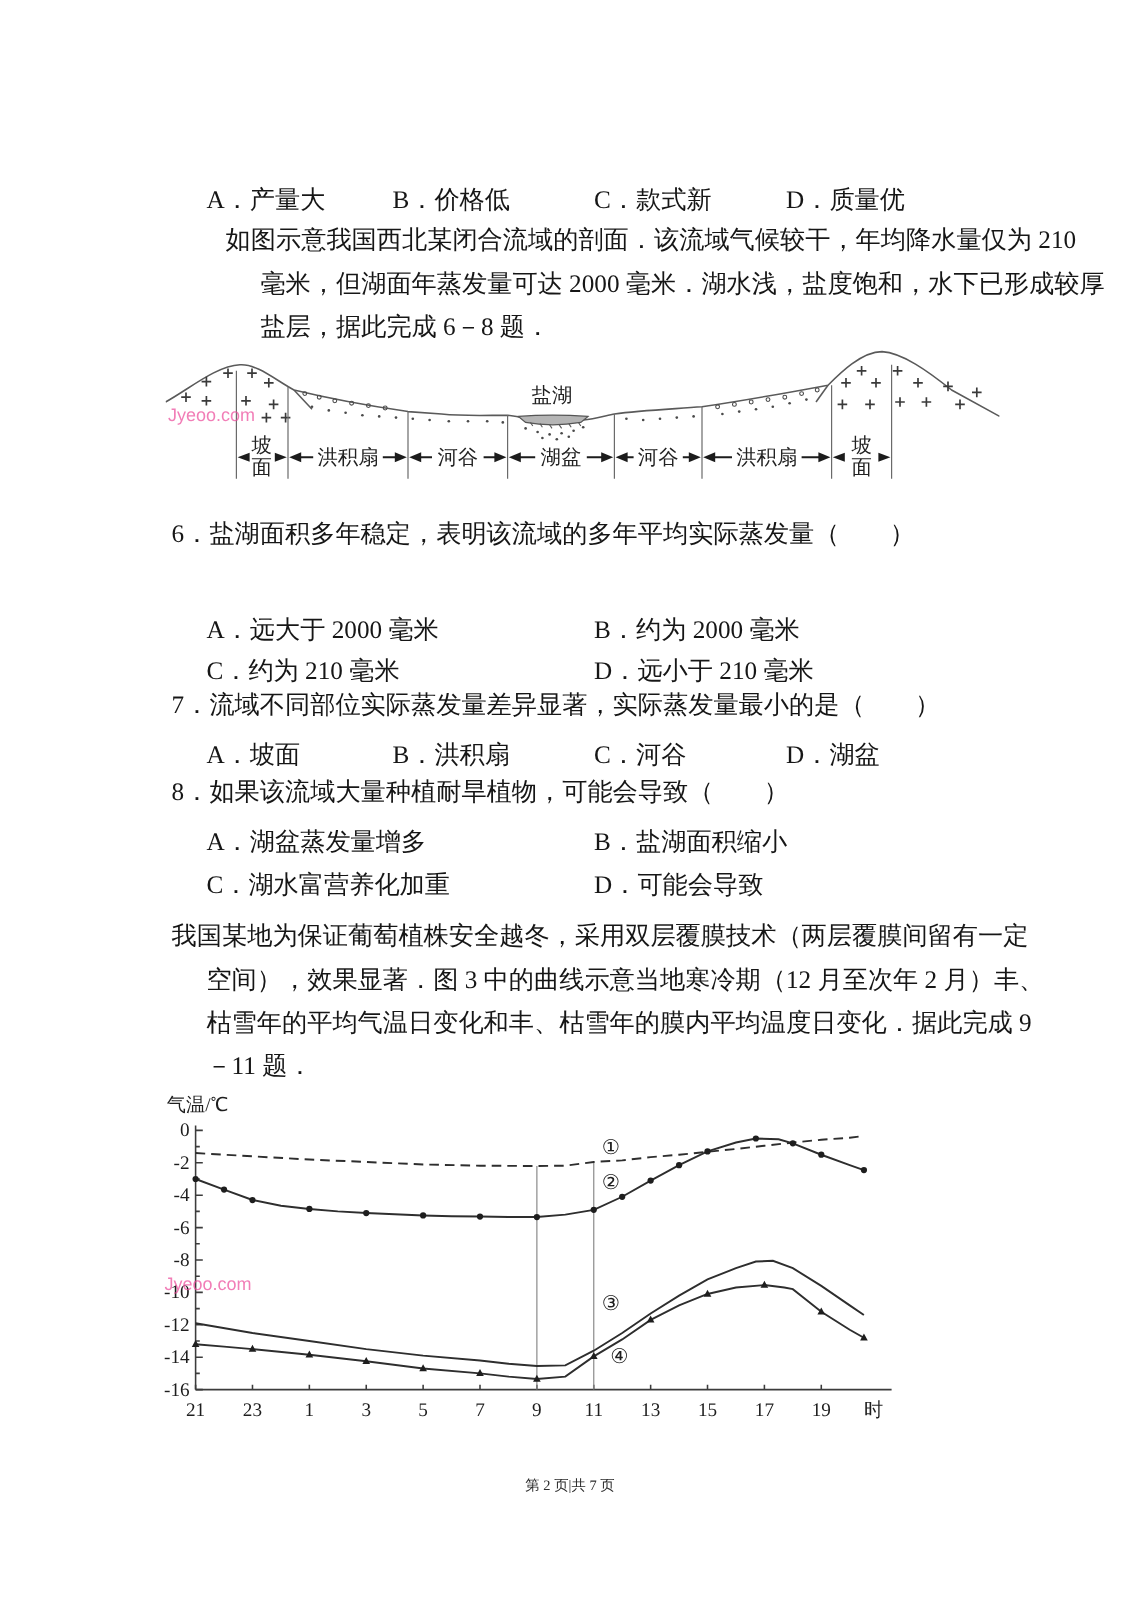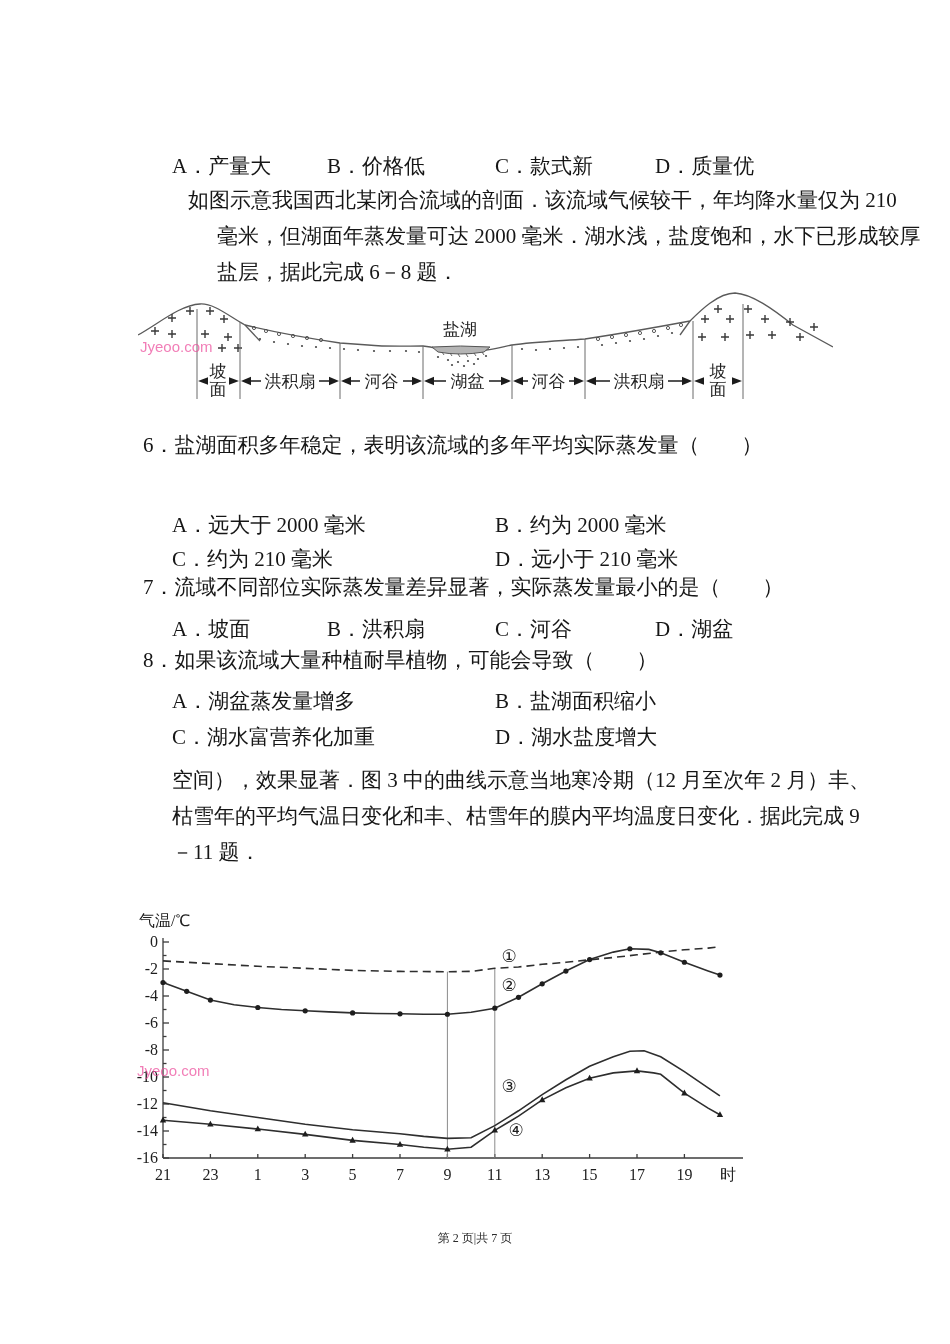--- a/index.html
+++ b/index.html
@@ -218,24 +218,25 @@
     <span class="opt" style="left:655px;">D．湖盆</span>
   </div>
 
   <div class="stem" style="left:143px;top:646px;">8．如果该流域大量种植耐旱植物，可能会导致（　　）</div>
   <div class="row" style="top:649px;">
     <span class="opt" style="left:172px;">A．湖盆蒸发量增多</span>
     <span class="opt" style="left:495px;">B．盐湖面积缩小</span>
   </div>
   <div class="row" style="top:685px;">
     <span class="opt" style="left:172px;">C．湖水富营养化加重</span>
-    <span class="opt" style="left:495px;">D．湖水盐度增大</span>
+    <span class="opt" style="left:495px;">D．可能会导致</span>
   </div>
 
   <div class="para" style="left:143px;top:762px;">
+    <div>我国某地为保证葡萄植株安全越冬，采用双层覆膜技术（两层覆膜间留有一定</div>
     <div class="ind">空间），效果显著．图 3 中的曲线示意当地寒冷期（12 月至次年 2 月）丰、</div>
     <div class="ind">枯雪年的平均气温日变化和丰、枯雪年的膜内平均温度日变化．据此完成 9</div>
     <div class="ind">－11 题．</div>
   </div>
 
   <svg id="chart" style="left:135px;top:912px;" width="625" height="296" viewBox="0 0 625 296">
       <line x1="28" y1="26" x2="28" y2="246" class="ax"></line>
       <line x1="28" y1="246" x2="608" y2="246" class="ax"></line>
       <line x1="28" y1="30" x2="34" y2="30" class="ax"></line>
       <text x="23" y="35" class="tick ty">0</text>

